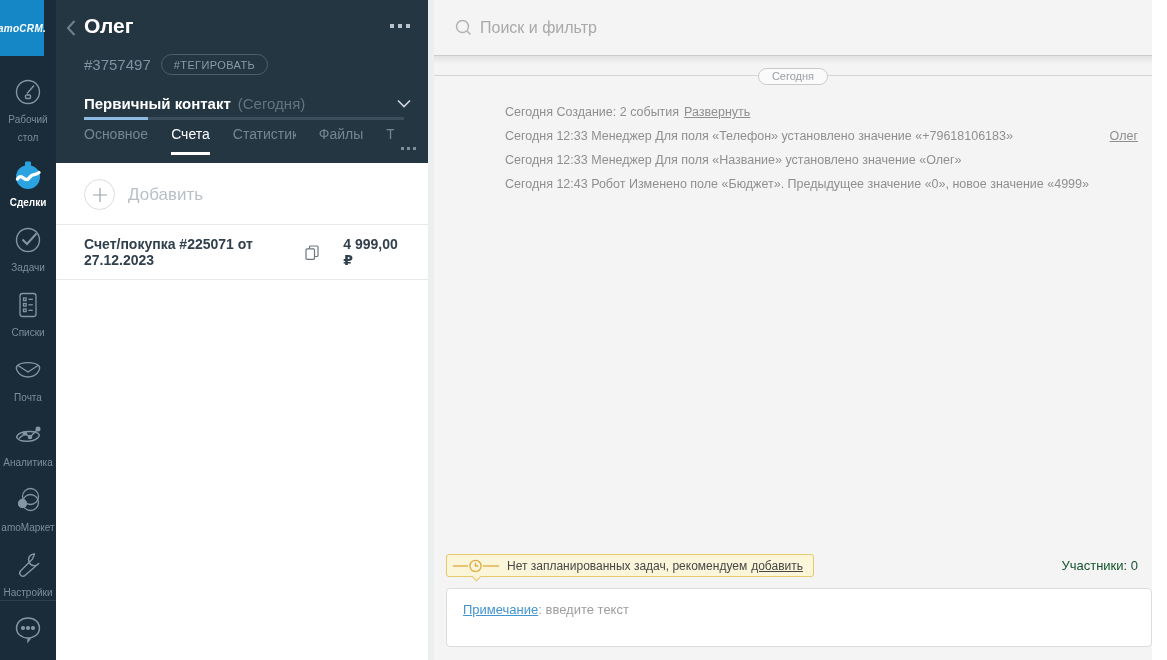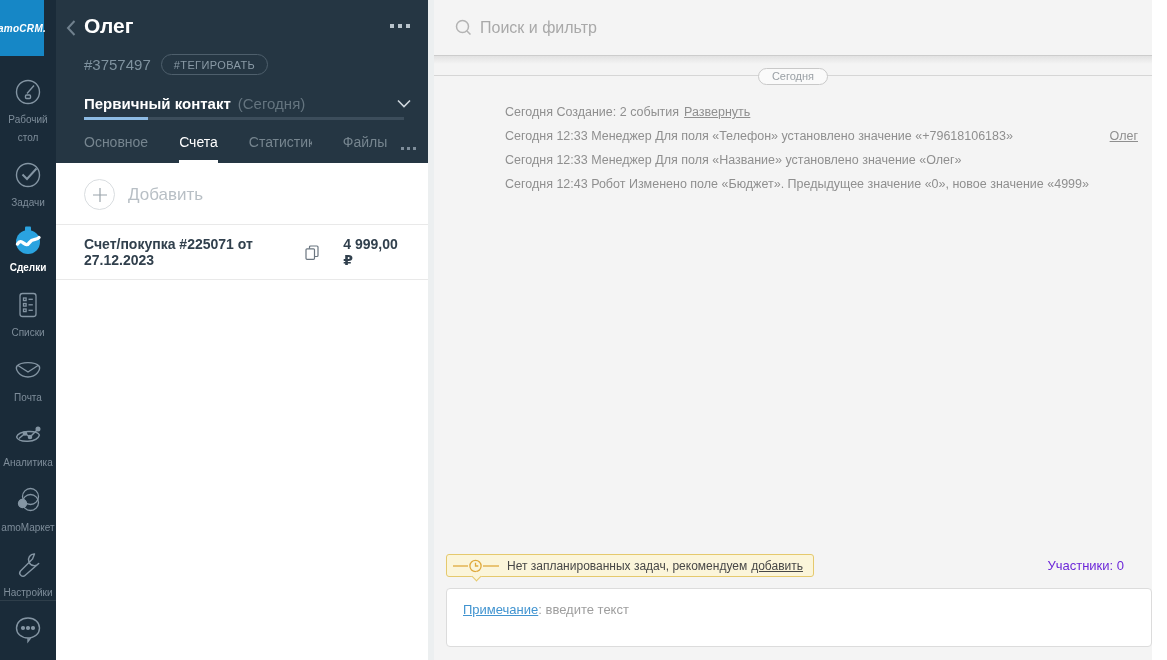--- a/index.html
+++ b/index.html
@@ -35,21 +35,21 @@
   .contact-id { color:#7f929f; font-size:15px; }
   .tag-btn { border:1px solid #4e5f6c; border-radius:13px; color:#8a9aa6; font-size:11px;
     padding:4px 12px 3px; letter-spacing:.4px; cursor:pointer; }
   .stage-row { position:absolute; left:28px; right:17px; top:94px; display:flex;
     align-items:center; }
   .stage-name { color:#fff; font-size:15px; font-weight:bold; }
   .stage-when { color:#64747f; font-size:15px; margin-left:7px; }
   .stage-chevron { margin-left:auto; color:#cfd7dd; cursor:pointer; }
   .progress { position:absolute; left:28px; right:24px; top:117px; height:3px; background:#3c4d5b; }
   .progress-fill { height:3px; background:#8dbbe4; }
-  .tabs { position:absolute; left:28px; right:34px; bottom:0; display:flex; gap:31px;
+  .tabs { position:absolute; left:28px; right:34px; bottom:8px; display:flex; gap:23px;
     overflow:hidden; white-space:nowrap; }
   .tab { font-size:14px; color:#76858f; padding-bottom:10px; border-bottom:3px solid transparent;
     cursor:pointer; flex:0 0 auto; }
   .tab.active { color:#ffffff; border-bottom-color:#ffffff; }
   .tab.clip { max-width:63px; overflow:hidden; }
   .tabs-more { position:absolute; right:12px; bottom:13px; display:flex; gap:3px; cursor:pointer; }
   .tabs-more i { width:3px; height:3px; background:#7e8d9a; display:block; }
 
   .panel-body { background:#fff; }
   .add-row { display:flex; align-items:center; gap:13px; padding:16px 0 14px 28px;
@@ -90,21 +90,21 @@
   .event-right-link { margin-left:auto; text-decoration:underline; color:#8f8f8f; cursor:pointer; }
 
   .task-notice { position:absolute; left:12px; top:554px; height:23px; display:inline-flex;
     align-items:center; background:#fbf5da; border:1px solid #e5c96d; border-radius:3px;
     padding-right:10px; font-size:12px; color:#474747; }
   .task-notice-tail { position:absolute; left:26px; bottom:-4px; width:7px; height:7px;
     background:#fbf5da; border-right:1px solid #e5c96d; border-bottom:1px solid #e5c96d;
     transform:rotate(45deg); }
   .clock-wrap { display:flex; align-items:center; padding:0 8px 0 6px; color:#dfa93d; }
   .task-notice-link { text-decoration:underline; color:#474747; margin-left:4px; cursor:pointer; }
-  .participants { position:absolute; right:28px; top:558px; font-size:13px; color:#6d28d9; }
+  .participants { position:absolute; right:14px; top:558px; font-size:13px; color:#14532d; }
 
   .note-box { position:absolute; left:12px; right:0; top:588px; height:59px; background:#fff;
     border:1px solid #dcdcdc; border-radius:4px; padding:13px 16px; font-size:13px; cursor:text; }
   .note-label { color:#4194d0; text-decoration:underline; cursor:pointer; }
   .note-placeholder { color:#9e9e9e; }
 
   .right-gutter { position:absolute; left:1152px; top:0; width:15px; height:660px; background:#ffffff; }
 </style>
 </head>
 <body>
@@ -119,39 +119,39 @@
         <span>
           <svg width="30" height="30" viewBox="0 0 30 30" fill="none" stroke="#8495a3" stroke-width="1.4">
             <circle cx="15" cy="15" r="11.5"></circle>
             <path d="M14 16.5 L21 8.5"></path>
             <rect x="12.5" y="18" width="5" height="3.5" rx="1"></rect>
           </svg>
         </span>
         <div class="nav-label">Рабочий стол</div>
       </div>
 
-      <div class="nav-item">
-        <span>
-          <svg width="30" height="30" viewBox="0 0 30 30" fill="none" stroke="#8495a3" stroke-width="1.4">
-            <circle cx="15" cy="15" r="11.5"></circle>
-            <path d="M9.5 14.5 L14 19 L23.5 8.5" stroke-width="2"></path>
-          </svg>
-        </span>
-        <div class="nav-label">Задачи</div>
-      </div>
-
       <div class="nav-item active">
         <span>
           <svg width="30" height="30" viewBox="0 0 30 30">
             <rect x="12" y="1.5" width="6" height="5" rx="1" fill="#2aa3e0"></rect>
             <circle cx="15" cy="17" r="12" fill="#2aa3e0"></circle>
             <path d="M4.5 19 C 9 11.5, 12 24.5, 16.5 17.5 C 19.5 13, 23.5 15.5, 26 12.5" stroke="#ffffff" stroke-width="3.4" fill="none" stroke-linecap="round"></path>
           </svg>
         </span>
         <div class="nav-label">Сделки</div>
+      </div>
+
+      <div class="nav-item">
+        <span>
+          <svg width="30" height="30" viewBox="0 0 30 30" fill="none" stroke="#8495a3" stroke-width="1.4">
+            <circle cx="15" cy="15" r="11.5"></circle>
+            <path d="M9.5 14.5 L14 19 L23.5 8.5" stroke-width="2"></path>
+          </svg>
+        </span>
+        <div class="nav-label">Задачи</div>
       </div>
 
       <div class="nav-item">
         <span>
           <svg width="30" height="30" viewBox="0 0 30 30" fill="none" stroke="#8495a3" stroke-width="1.3">
             <rect x="7" y="3.5" width="16" height="23" rx="2.5"></rect>
             <rect x="10.5" y="8" width="2.6" height="2.6"></rect>
             <path d="M15.5 9.3 H 19.8"></path>
             <rect x="10.5" y="13.5" width="2.6" height="2.6"></rect>
             <path d="M15.5 14.8 H 19.8"></path>

